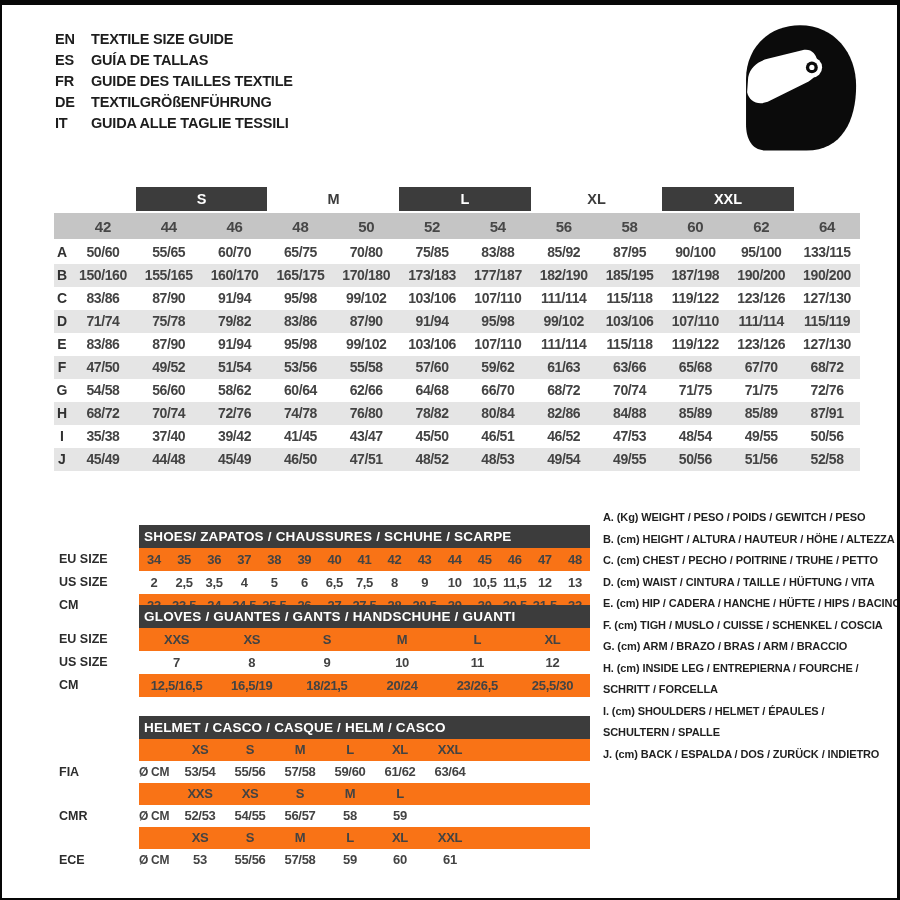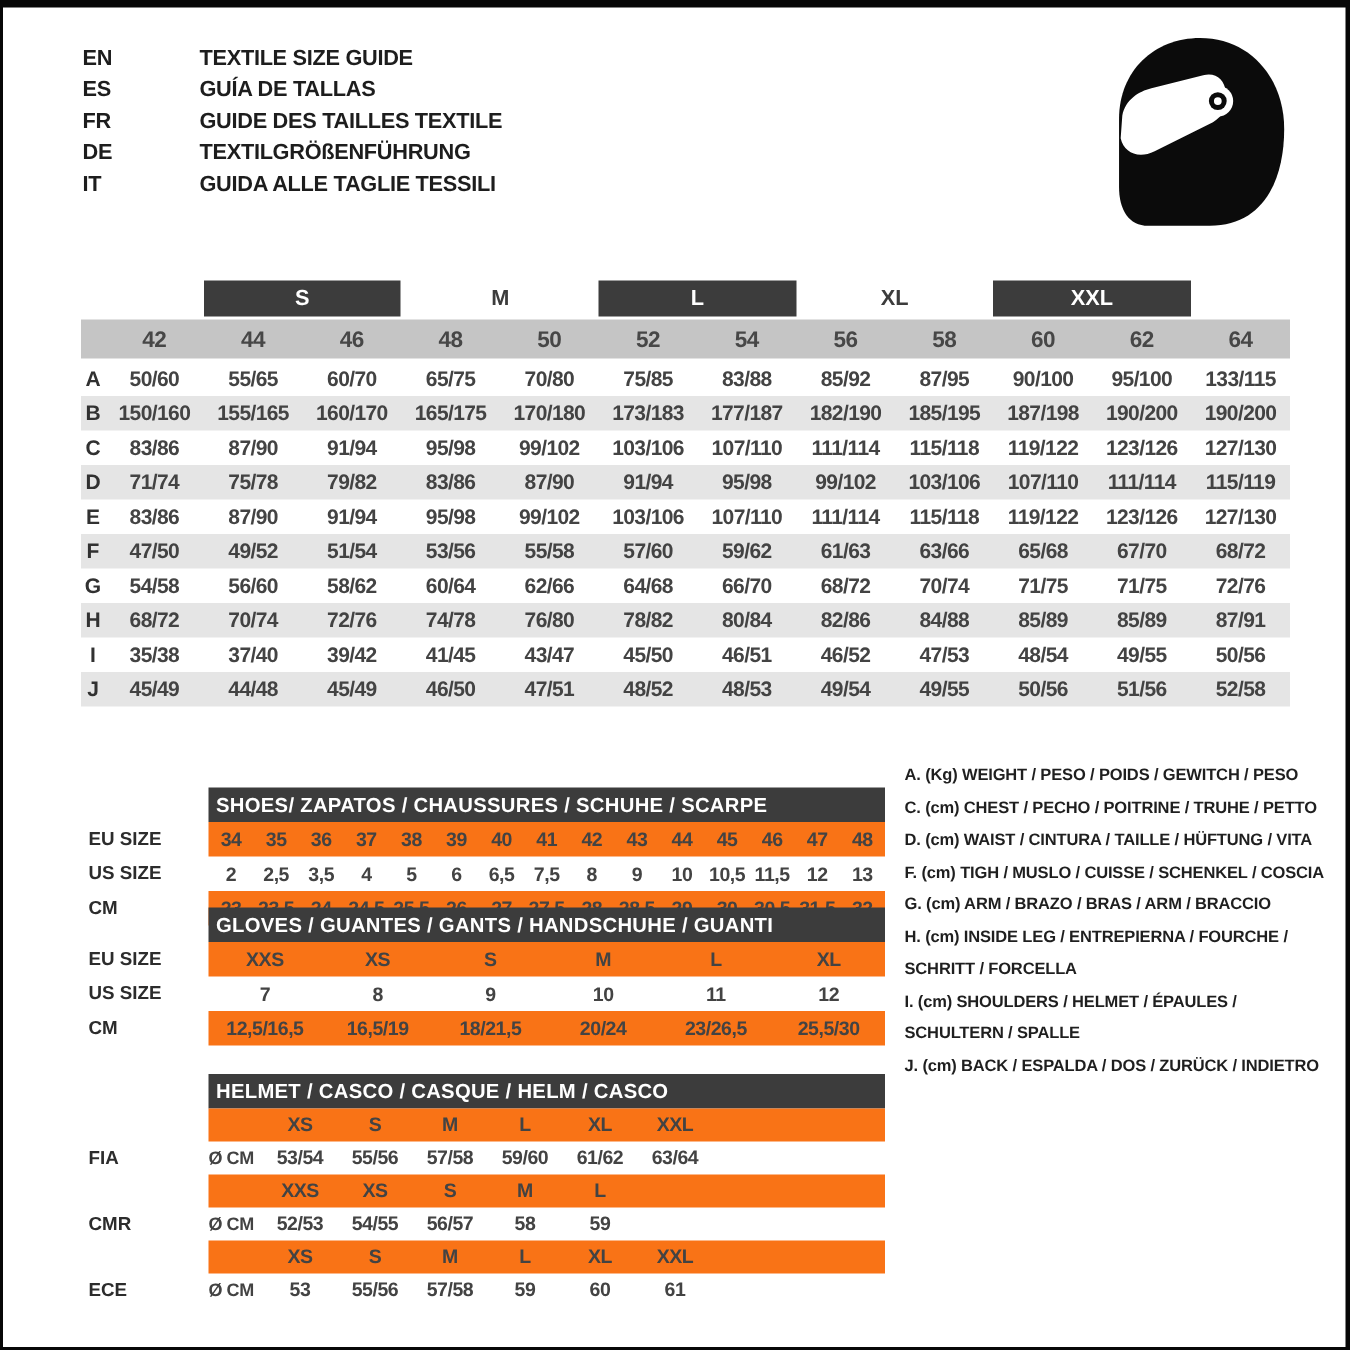--- a/index.html
+++ b/index.html
@@ -1,21 +1,21 @@
 <!DOCTYPE html>
 <html><head>
 <meta charset="utf-8">
 <style>
   html,body{margin:0;padding:0;background:#fff;}
   #page{position:relative;width:900px;height:900px;box-sizing:border-box;background:#fff;
     border:2px solid #070707;border-top-width:5px;border-right-width:3px;overflow:hidden;
     font-family:"Liberation Sans","DejaVu Sans",sans-serif;}
   
   .lang{position:absolute;left:53px;top:24px;font-size:14.5px;font-weight:bold;color:#1d1d1d;letter-spacing:-0.2px;}
-  .lang-row{height:21px;line-height:21px;display:flex;gap:42px;}
+  .lang-row{height:21px;line-height:21px;display:flex;}
   .lang-row .code{width:36px;}
   
   .helmet-svg{position:absolute;left:733px;top:16px;}
   
   .gbar{position:absolute;top:182px;height:24px;line-height:24px;text-align:center;
     font-weight:bold;font-size:14.5px;}
   .gbar.dark{background:#3c3c3c;color:#fff;}
   .gbar.plain{color:#3c3c3c;}
   #gS{left:134px;width:131px;} #gM{left:266px;width:131px;} #gL{left:397px;width:132px;}
   #gXL{left:529px;width:131px;} #gXXL{left:660px;width:132px;}
@@ -442,22 +442,24 @@
             <div class="hcell">60</div>
             <div class="hcell">61</div>
             <div class="hfill"></div>
           </div>
         </div>
       </div>
   </div>
 
   <div class="legend">
       <div class="legend-line">A. (Kg) WEIGHT / PESO / POIDS / GEWITCH / PESO</div>
+      <div class="legend-line">B. (cm) HEIGHT / ALTURA / HAUTEUR / HÖHE / ALTEZZA</div>
       <div class="legend-line">C. (cm) CHEST / PECHO / POITRINE / TRUHE / PETTO</div>
       <div class="legend-line">D. (cm) WAIST / CINTURA / TAILLE / HÜFTUNG / VITA</div>
+      <div class="legend-line">E. (cm) HIP / CADERA / HANCHE / HÜFTE / HIPS / BACINO</div>
       <div class="legend-line">F. (cm) TIGH / MUSLO / CUISSE / SCHENKEL / COSCIA</div>
       <div class="legend-line">G. (cm) ARM / BRAZO / BRAS / ARM / BRACCIO</div>
       <div class="legend-line">H. (cm) INSIDE LEG / ENTREPIERNA / FOURCHE /</div>
       <div class="legend-line">SCHRITT / FORCELLA</div>
       <div class="legend-line">I. (cm) SHOULDERS / HELMET / ÉPAULES /</div>
       <div class="legend-line">SCHULTERN / SPALLE</div>
       <div class="legend-line">J. (cm) BACK / ESPALDA / DOS / ZURÜCK / INDIETRO</div>
     </div>
 
 </div>

